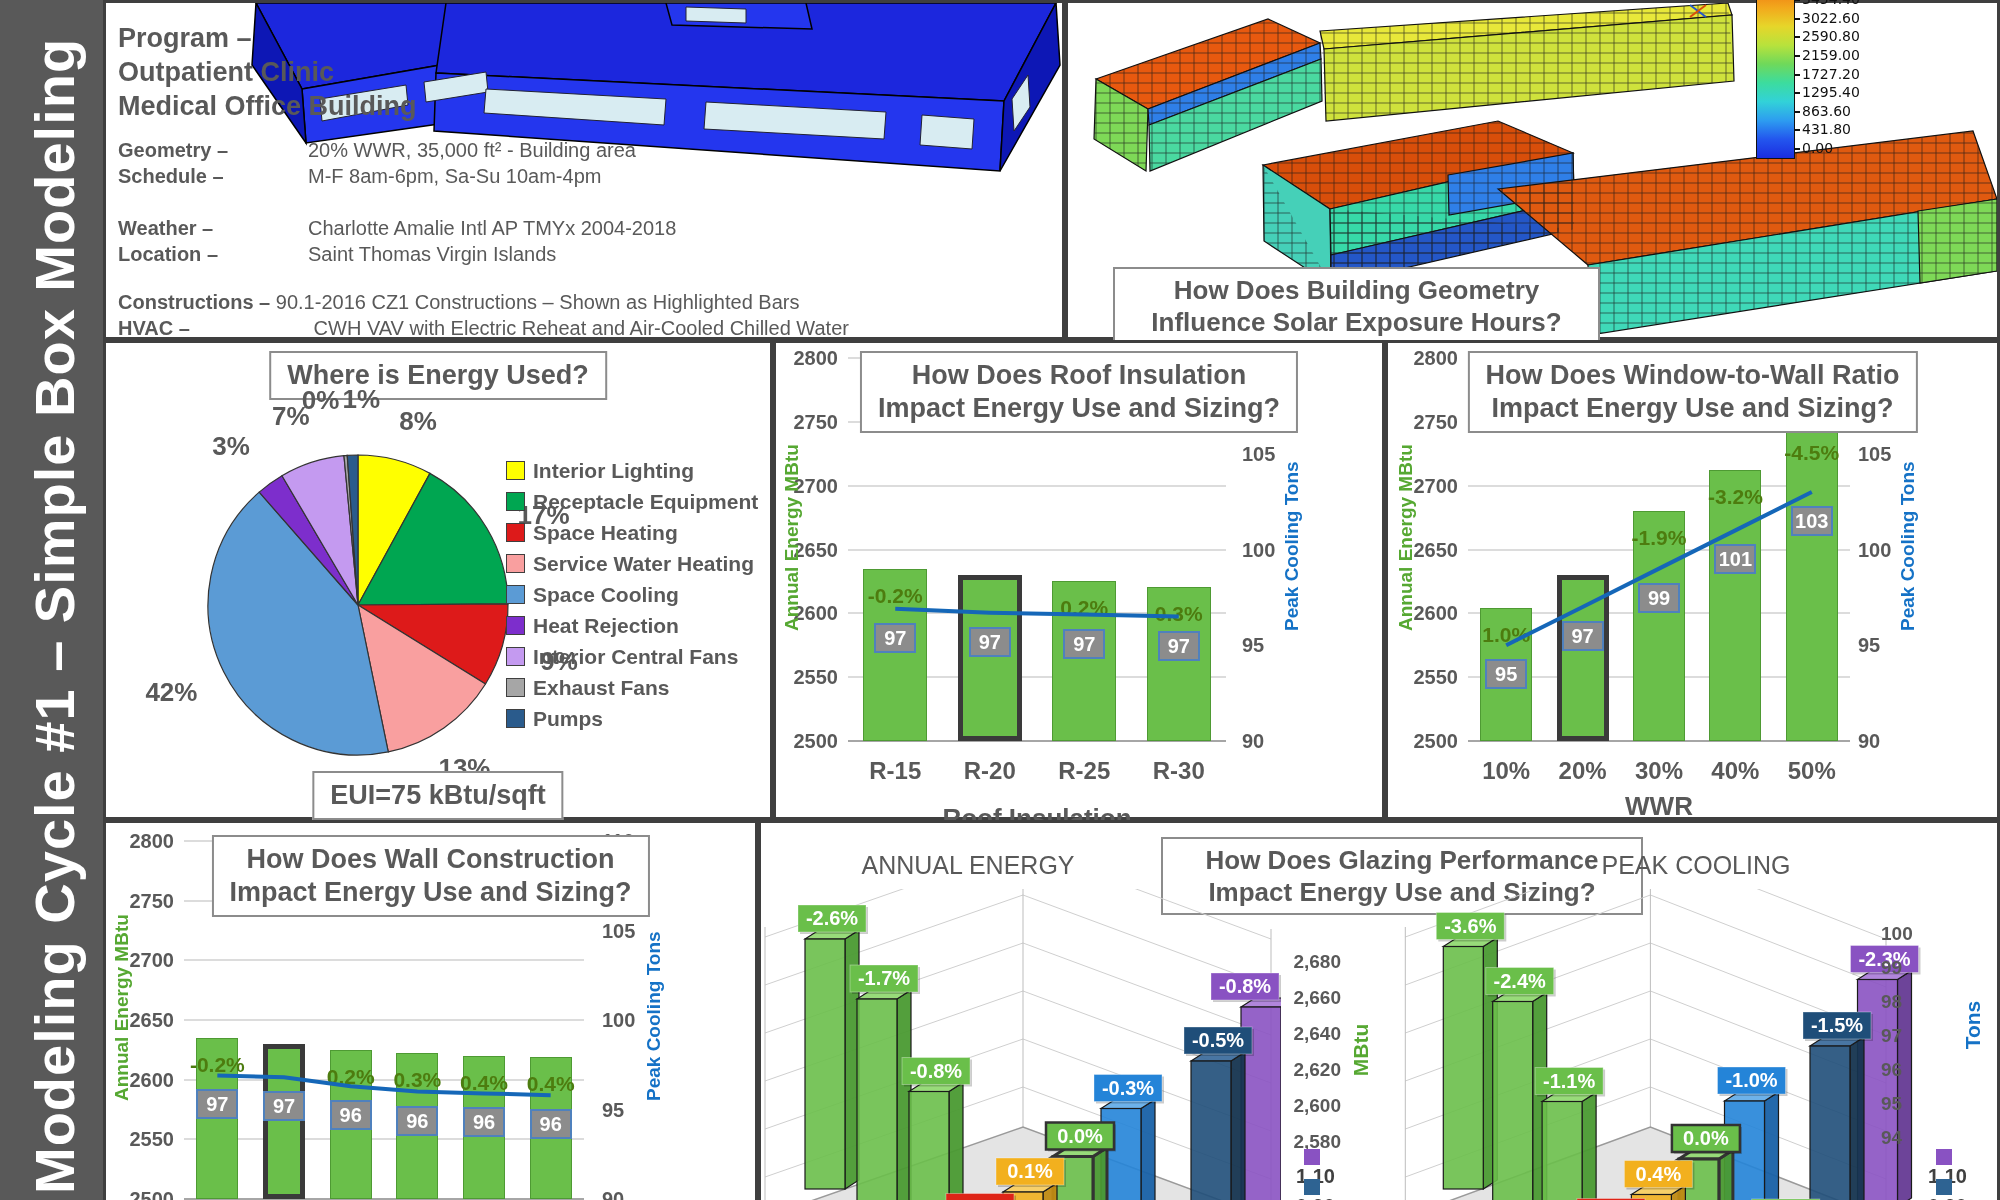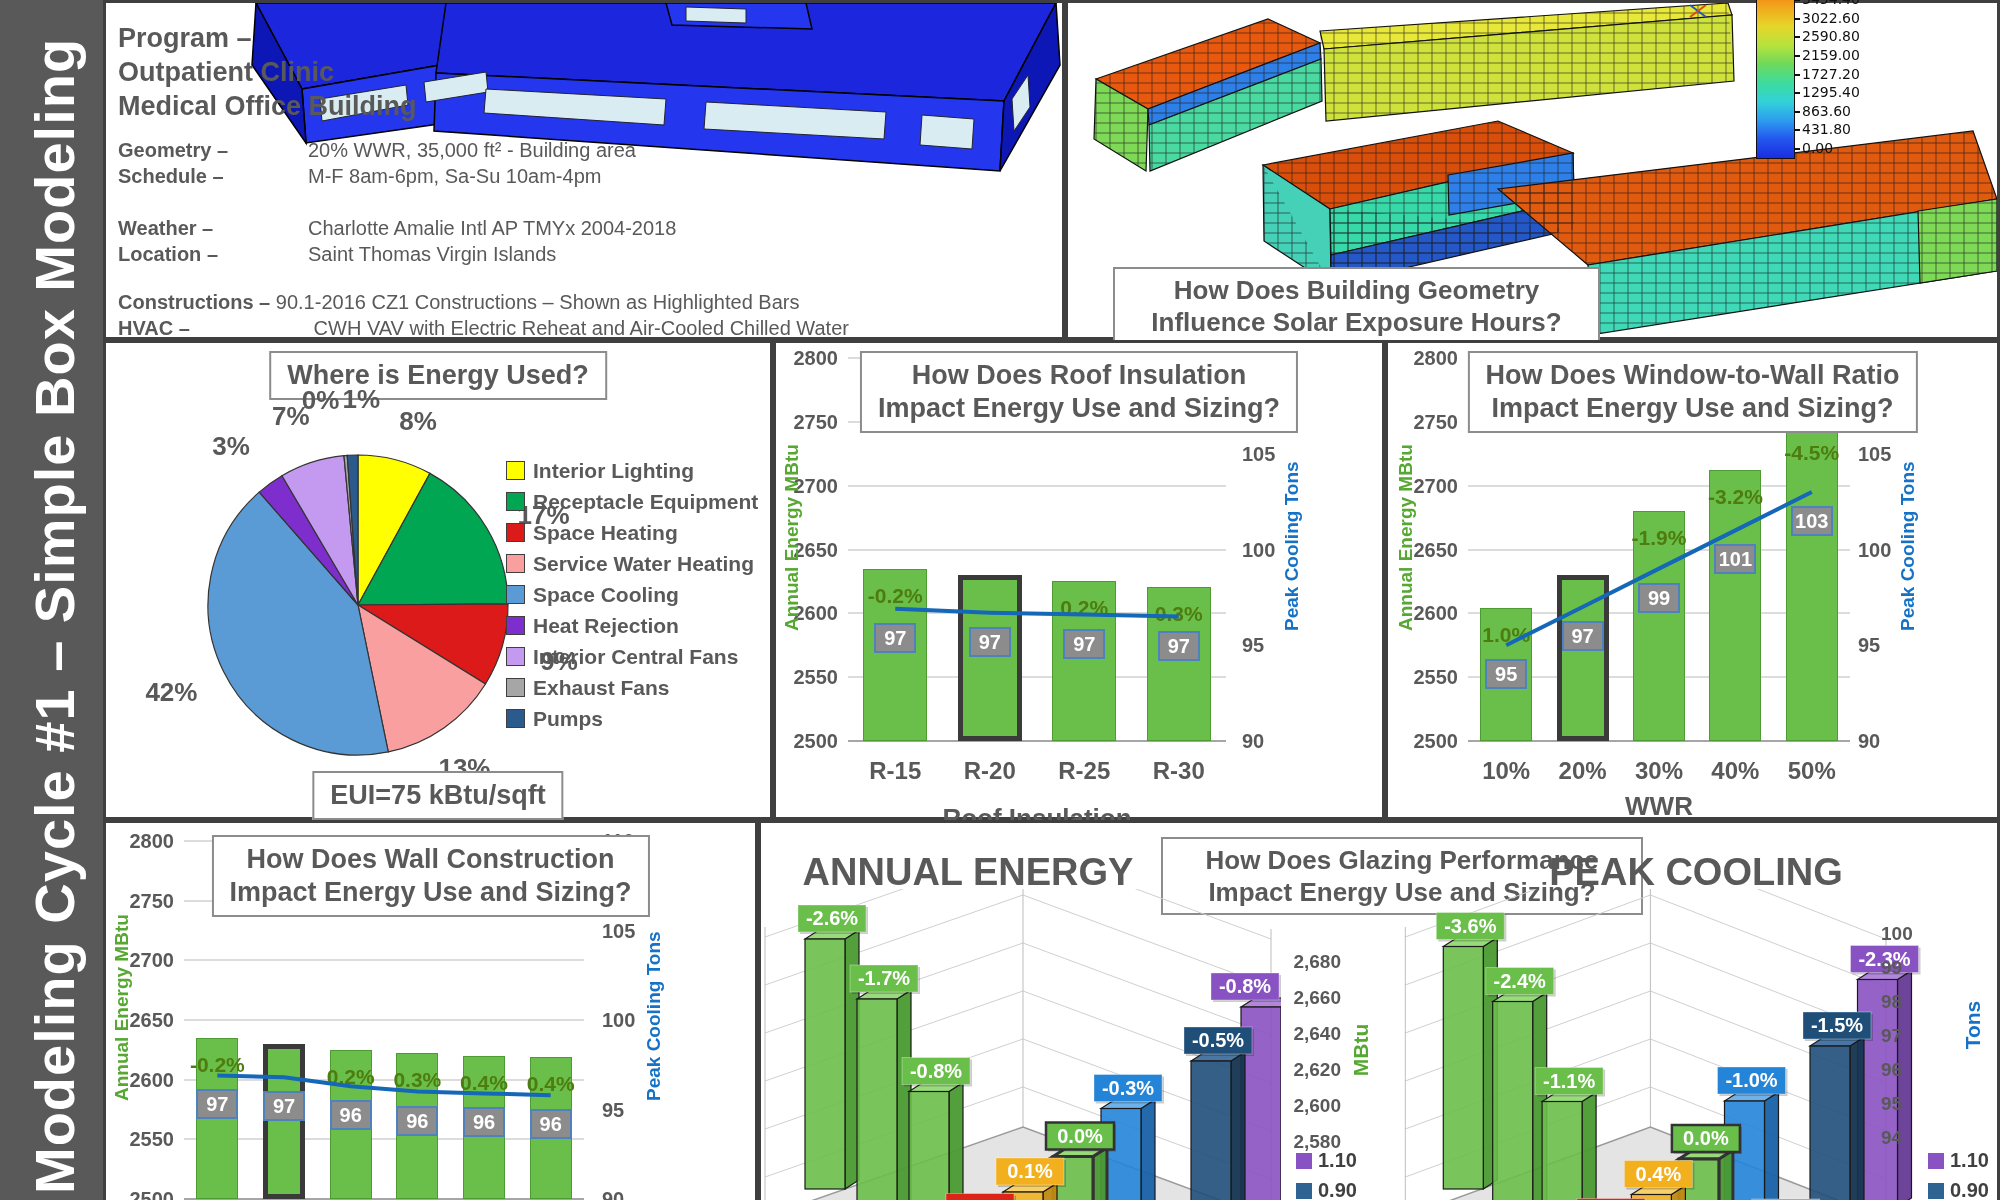--- a/index.html
+++ b/index.html
@@ -24,23 +24,23 @@
   .tonbox{position:absolute;width:42px;height:30px;background:#8c8c8c;border:2px solid #4f81bd;box-sizing:border-box;
     color:#fff;font-size:20px;font-weight:bold;text-align:center;line-height:26px;transform:translateX(-50%);}
   .cat{position:absolute;font-size:24px;font-weight:bold;color:#595959;transform:translateX(-50%);white-space:nowrap;}
   .axlab{position:absolute;font-size:19px;font-weight:bold;white-space:nowrap;}
   .rot{transform:rotate(-90deg);transform-origin:center;}
   .leg-row{display:flex;align-items:center;height:31px;}
   .leg-sq{width:17px;height:17px;border:1px solid #3f3f3f;margin-right:8px;flex:0 0 auto;}
   .leg-lab{font-size:21px;font-weight:bold;color:#595959;white-space:nowrap;}
   .cb-lab{position:absolute;font-size:14px;color:#111;font-family:"DejaVu Sans",sans-serif;white-space:nowrap;}
   .cb-dash{position:absolute;width:6px;height:2px;background:#111;}
-  .big3d-title{position:absolute;font-size:38px;font-weight:bold;color:#595959;text-align:center;white-space:nowrap;transform:translateX(-50%);}
+  .big3d-title{position:absolute;font-size:25px;font-weight:normal;color:#595959;text-align:center;white-space:nowrap;transform:translateX(-50%);}
   .mtick{position:absolute;font-size:19px;font-weight:bold;color:#595959;text-align:right;width:70px;}
-  .leg3{position:absolute;display:flex;align-items:center;}
+  .leg3{position:absolute;display:flex;align-items:center;flex-direction:column;}
   .leg3 .sq{width:16px;height:16px;margin-right:6px;}
   .leg3 .tx{font-size:20px;font-weight:bold;color:#404040;}
 </style>
 </head>
 <body>
 
 <div class="poster">
 
   <div class="sidebar">
     <div class="sidebar-text">Modeling Cycle #1 – Simple Box Modeling</div>

